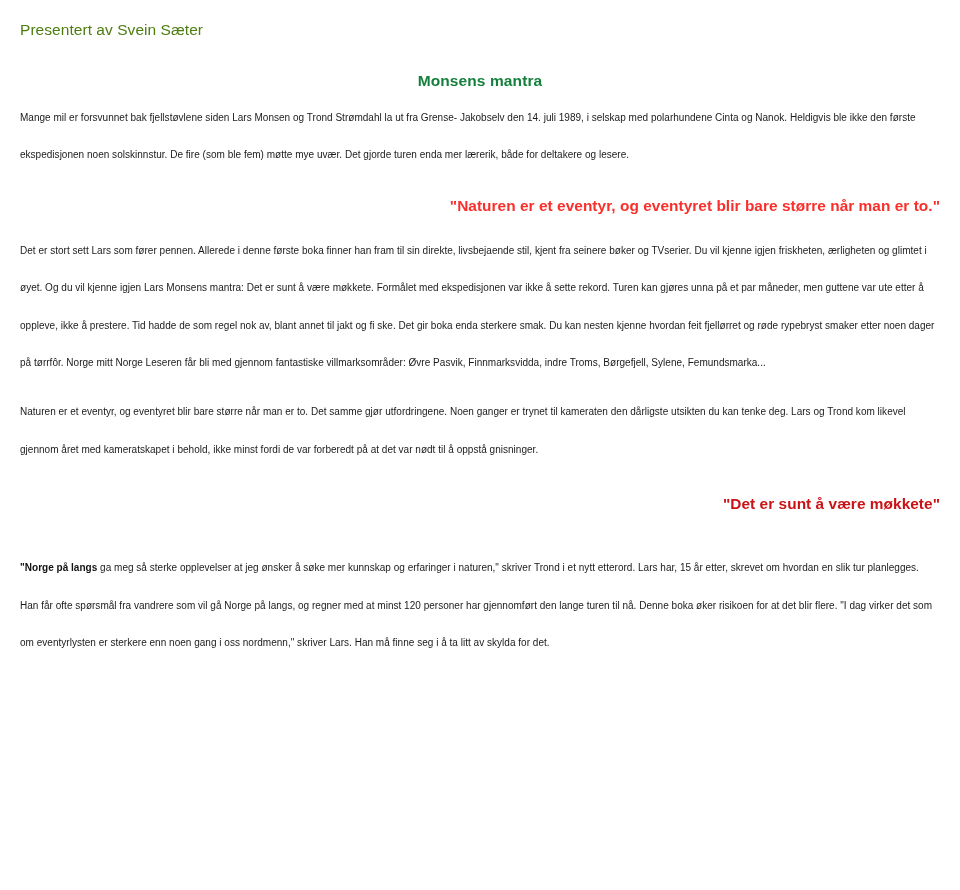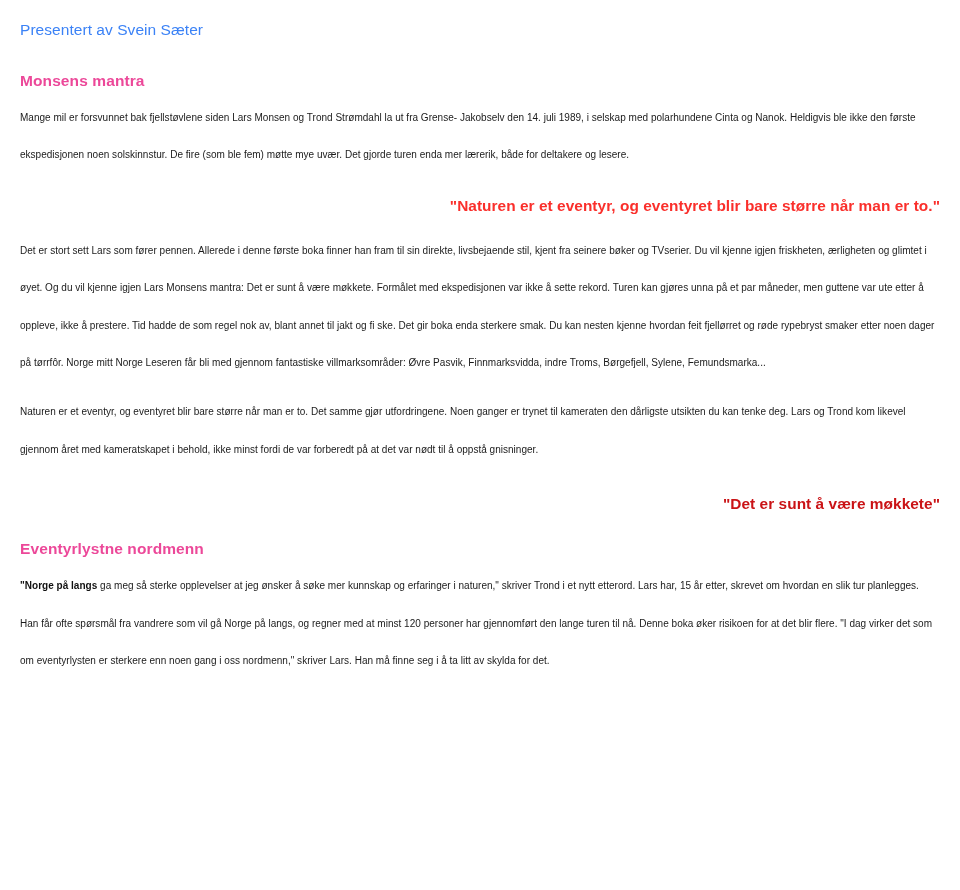--- a/index.html
+++ b/index.html
@@ -18,32 +18,33 @@
   .page {
     box-sizing: border-box;
     width: 960px;
     height: 890px;
     padding: 16px 20px 0 20px;
     background: #ffffff;
   }
   .byline {
     font-size: 15.5px;
     line-height: 22px;
-    color: #3b82f6;
+    color: #4d7c0f;
     margin: 0 0 0 0;
     padding-top: 3px;
     letter-spacing: 0.05px;
   }
   .section-heading {
     font-size: 15.5px;
     font-weight: bold;
-    color: #ec4899;
+    color: #15803d;
     margin: 0;
     padding: 0;
     letter-spacing: 0.1px;
+    text-align: center;
   }
   .spacer-xl { height: 31px; }
   .spacer-lg { height: 22px; }
   .spacer-md { height: 18px; }
   .spacer-sm { height: 12px; }
   .spacer-heading { height: 9px; }
   p.body-text {
     font-size: 10px;
     line-height: 37.4px;
     color: #1a1a1a;
@@ -96,19 +97,18 @@
   <div class="spacer-sm"></div>
 
   <p class="body-text">Naturen er et eventyr, og eventyret blir bare større når man er to. Det samme gjør utfordringene. Noen ganger er trynet til kameraten den dårligste utsikten du kan tenke deg. Lars og Trond kom likevel gjennom året med kameratskapet i behold, ikke minst fordi de var forberedt på at det var nødt til å oppstå gnisninger.</p>
 
   <div class="spacer-lg"></div>
 
   <div class="pull-quote quote-dark">"Det er sunt å være møkkete"</div>
 
   <div class="spacer-lg"></div>
 
-  <div class="section-heading">Eventyrlystne nordmenn</div>
 
   <div class="spacer-heading"></div>
 
   <p class="body-text"><b>"Norge på langs</b><span> ga meg så sterke opplevelser at jeg ønsker å søke mer kunnskap og erfaringer i naturen," skriver Trond i et nytt etterord. Lars har, 15 år etter, skrevet om hvordan en slik tur  planlegges. Han får ofte spørsmål fra vandrere som vil gå Norge på langs, og regner med at minst 120 personer har gjennomført den lange turen til nå. Denne boka øker risikoen for at det blir flere. "I dag virker det som om eventyrlysten er sterkere enn noen gang i oss nordmenn," skriver Lars. Han må finne seg i å ta litt av skylda for det.</span></p>
 
 </div>
 
 </body></html>

